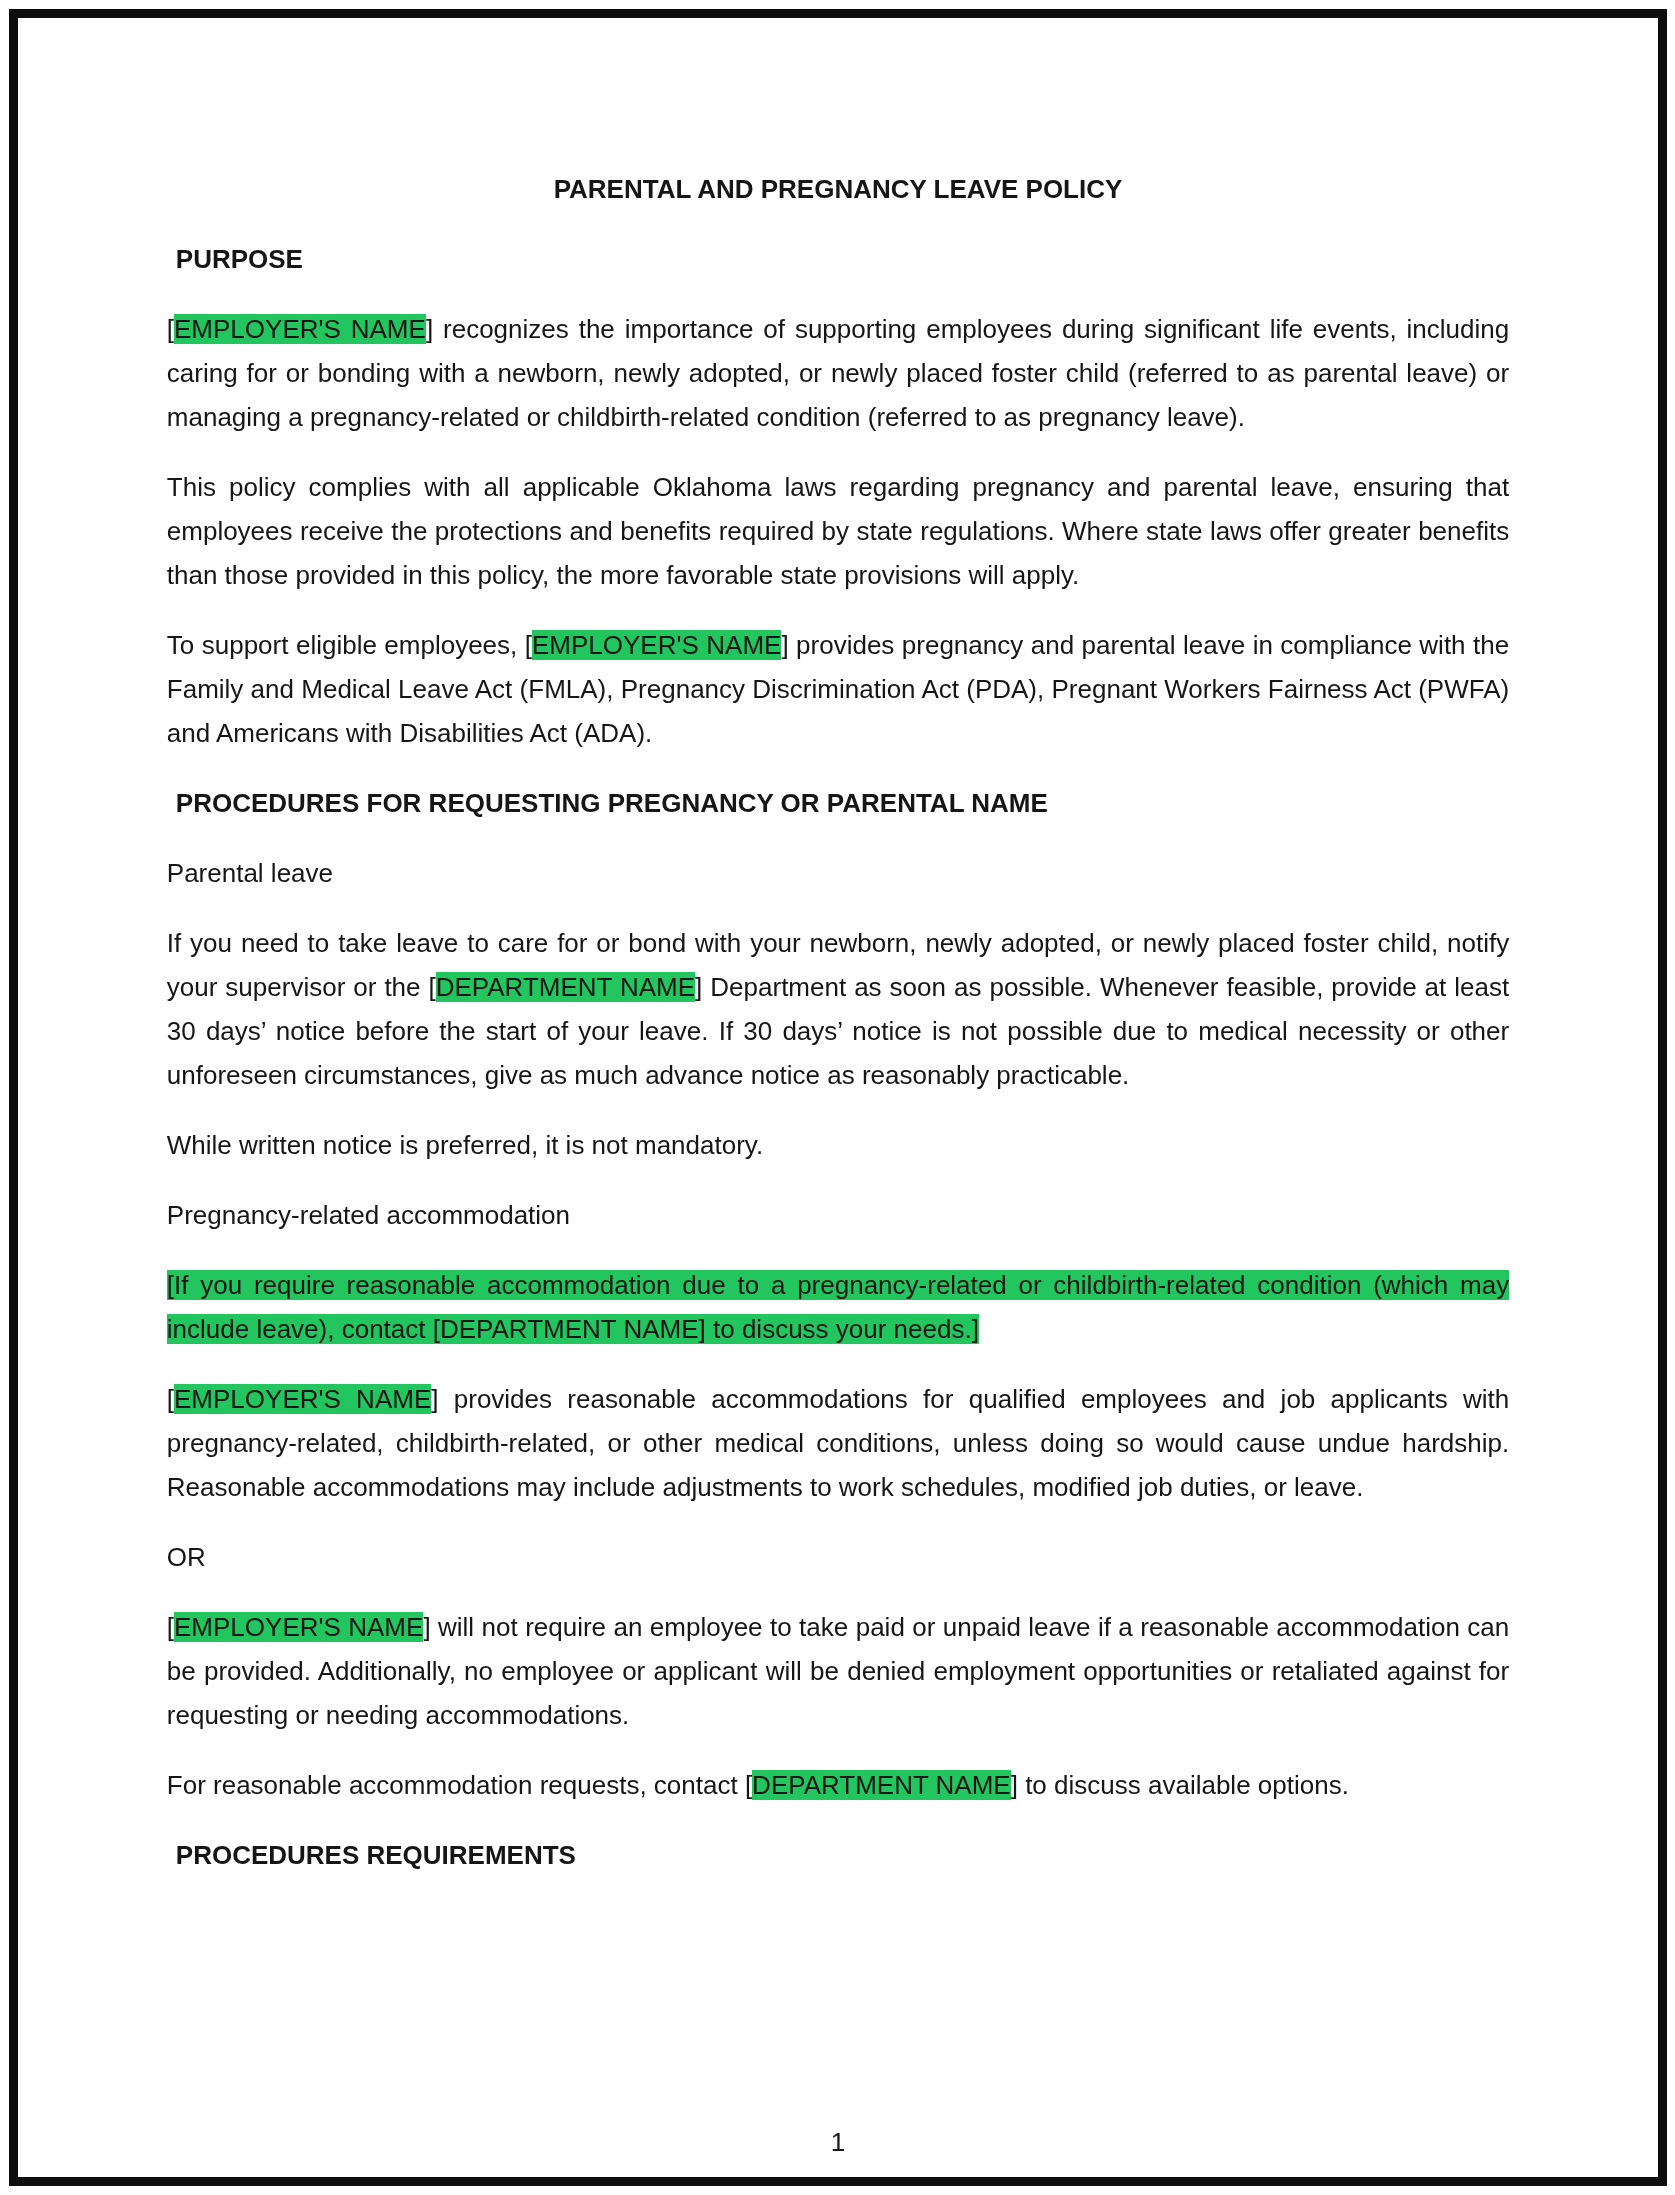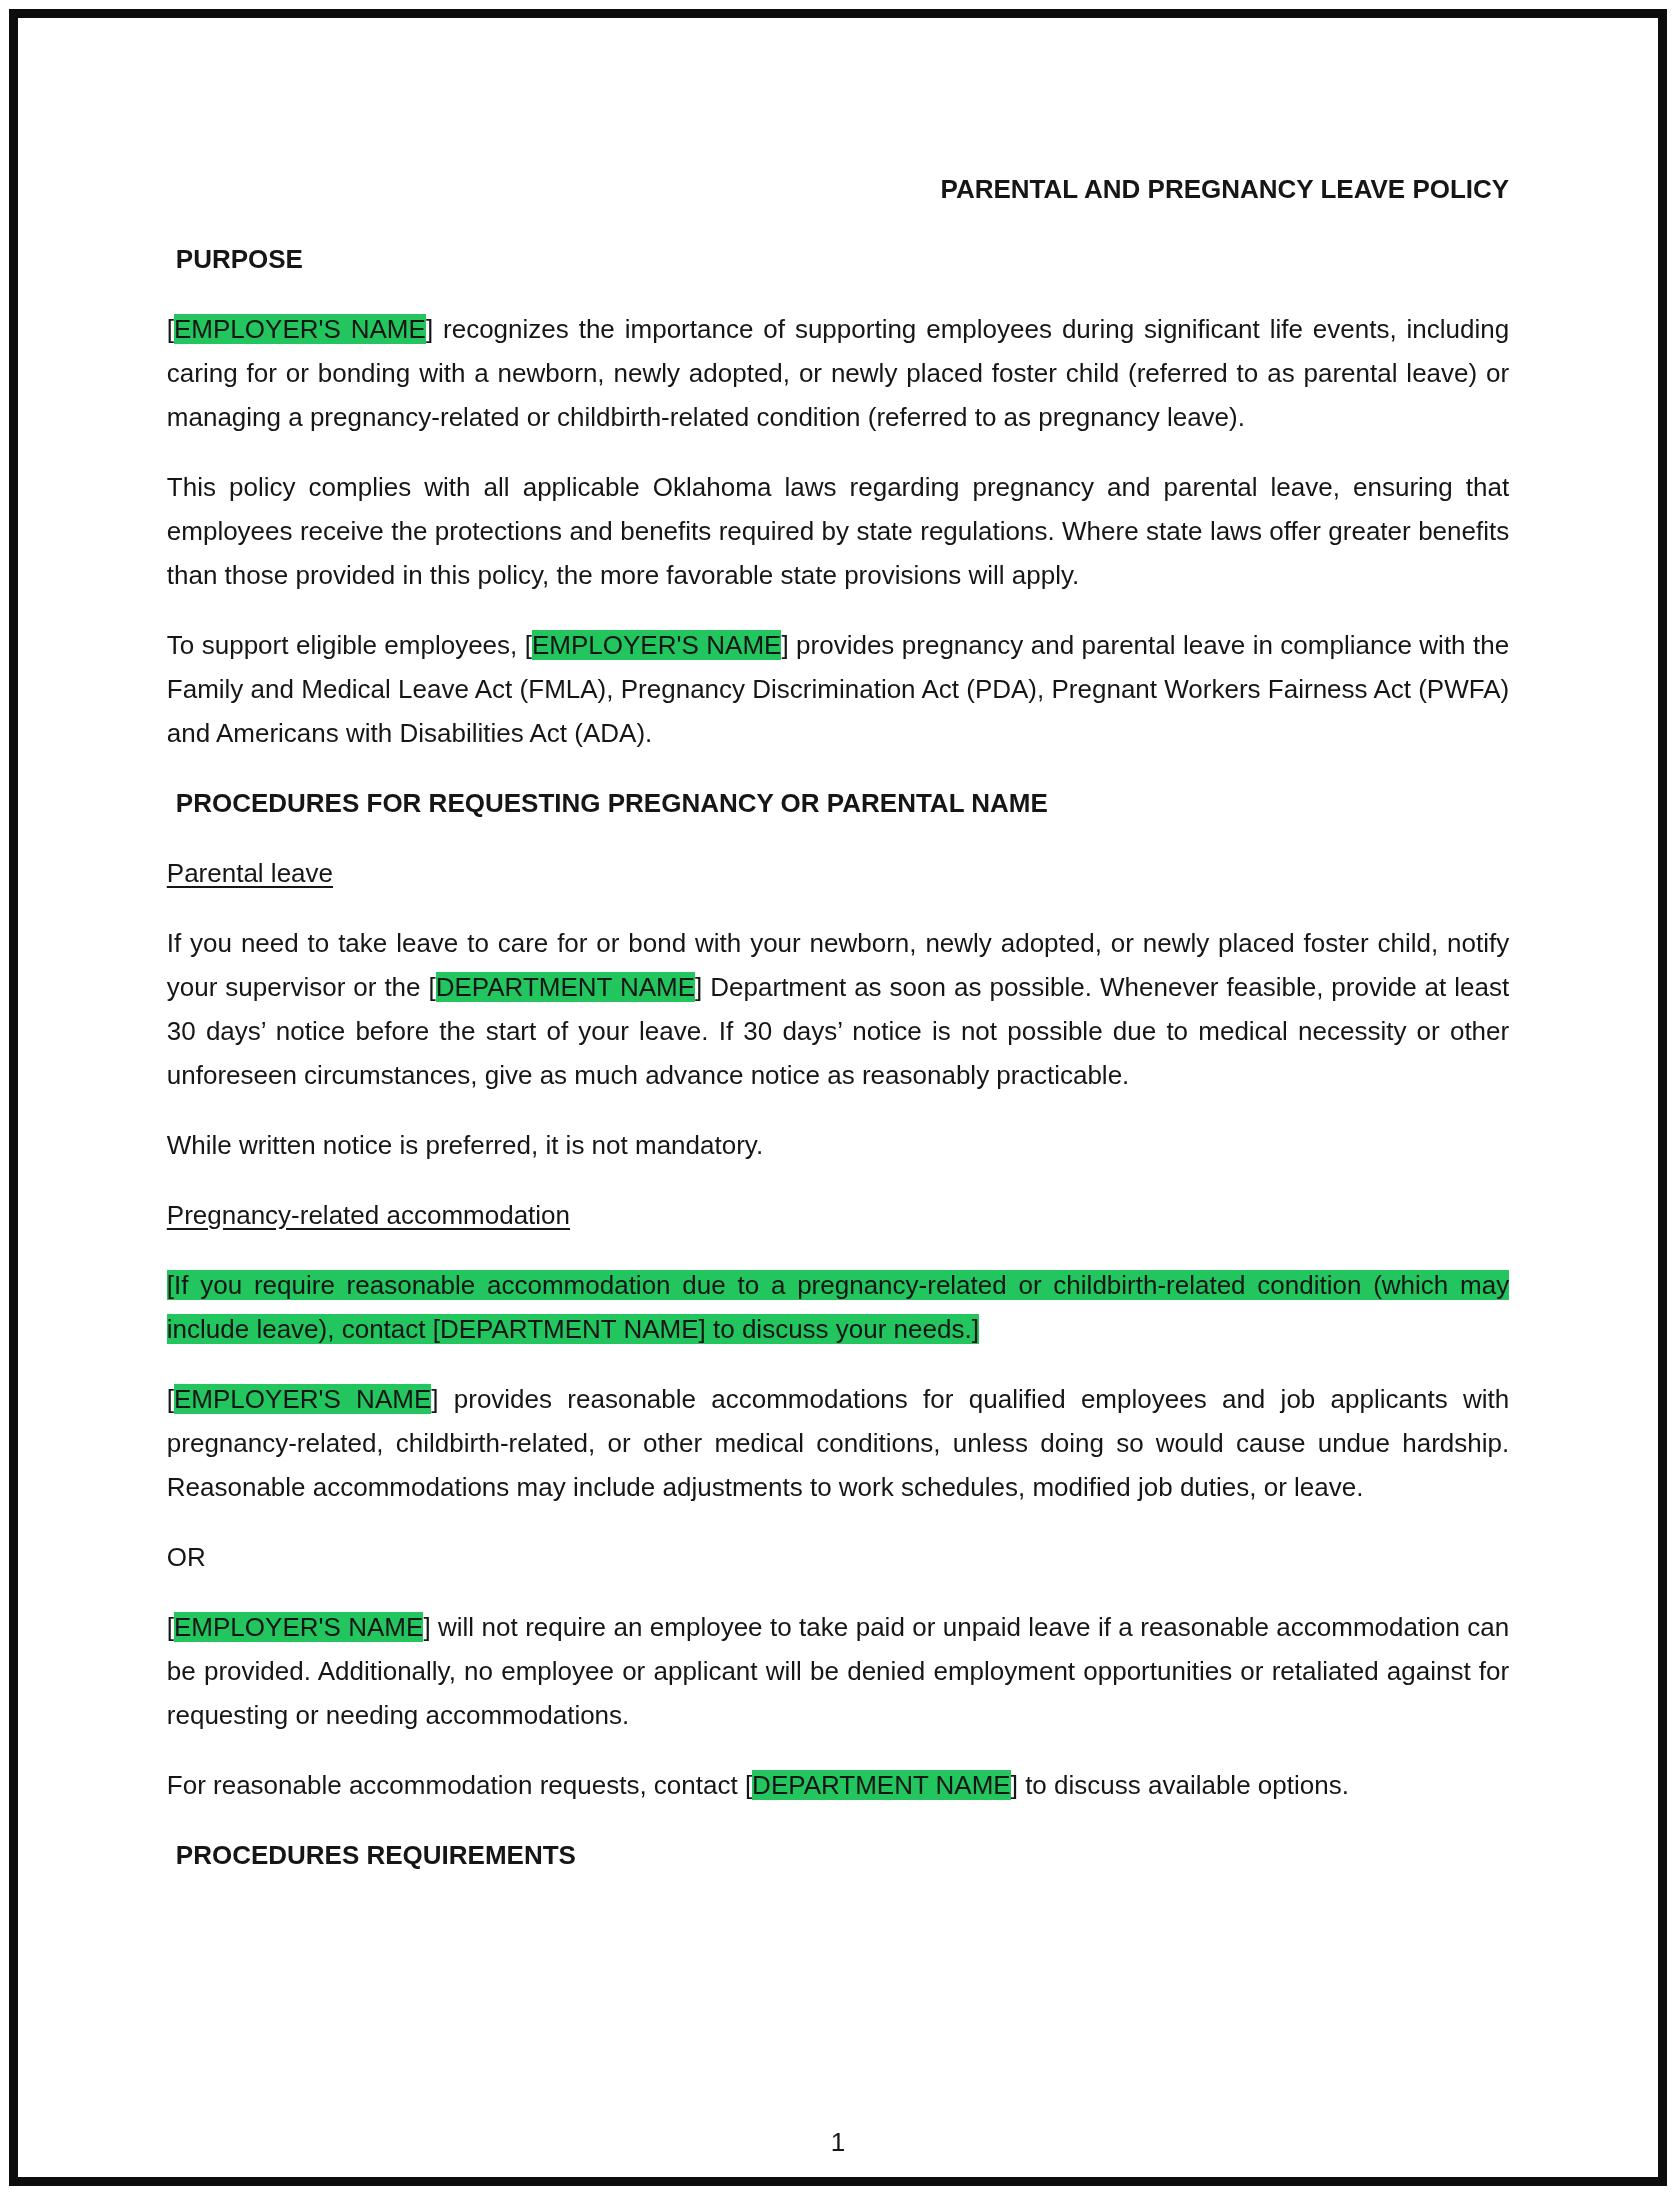--- a/index.html
+++ b/index.html
@@ -25,31 +25,30 @@
   .content {
     position: absolute;
     top: 149px;
     left: 149px;
     right: 149px;
     font-size: 26px;
     line-height: 44px;
   }
   .doc-title {
     font-weight: bold;
-    text-align: right;
+    text-align: center;
     margin: 0 0 26px 0;
     font-size: 26px;
   }
   .heading {
     font-weight: bold;
     margin: 0 0 26px 9px;
   }
   .subheading {
     font-weight: normal;
-    text-decoration: underline;
     text-underline-offset: 4.4px;
     margin: 0 0 26px 0;
   }
   p.para {
     margin: 0 0 26px 0;
     text-align: justify;
   }
   .hl {
     background: #22c55e;
   }

